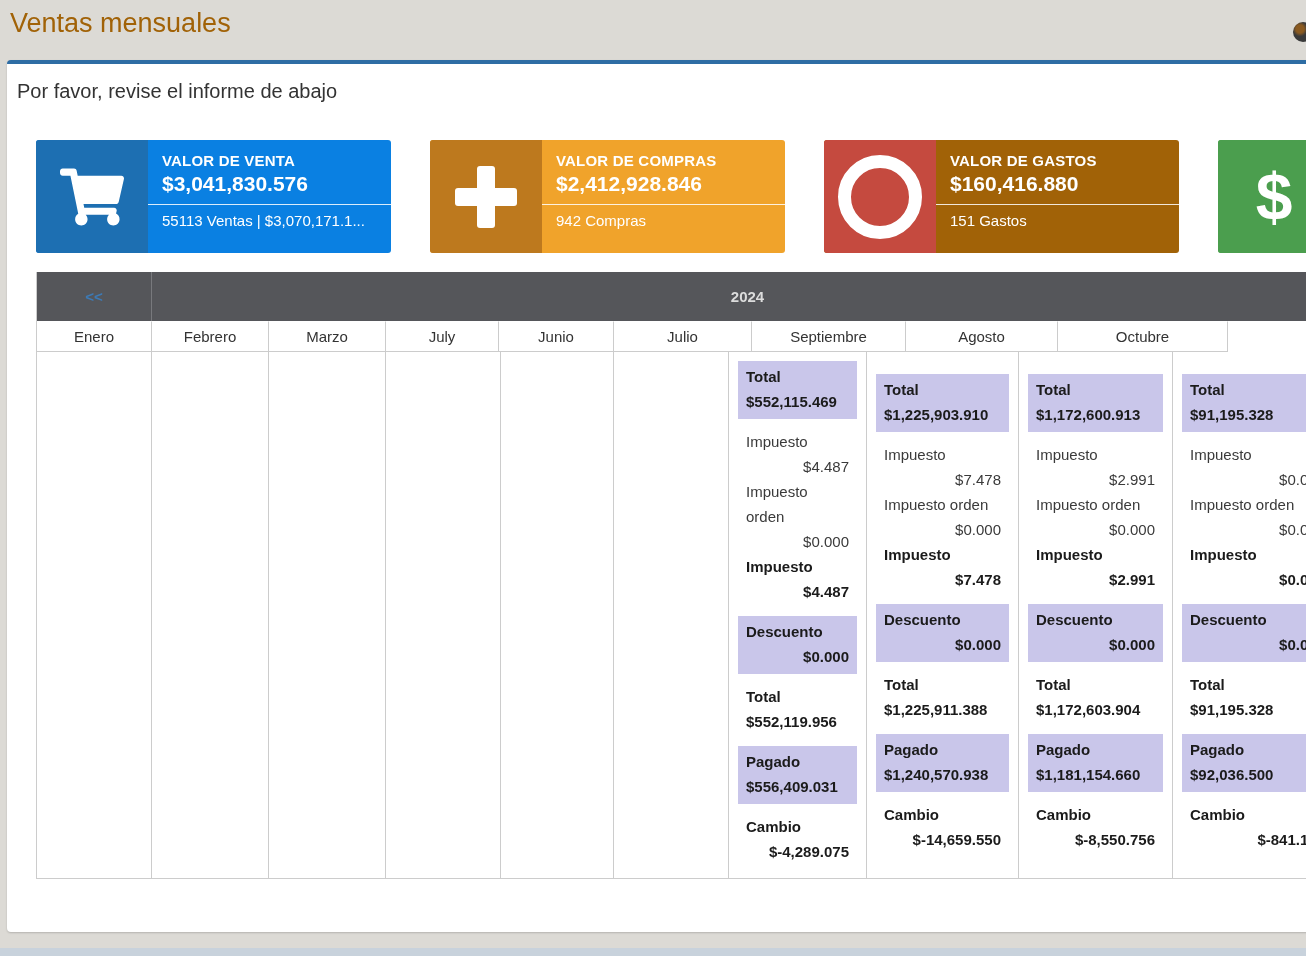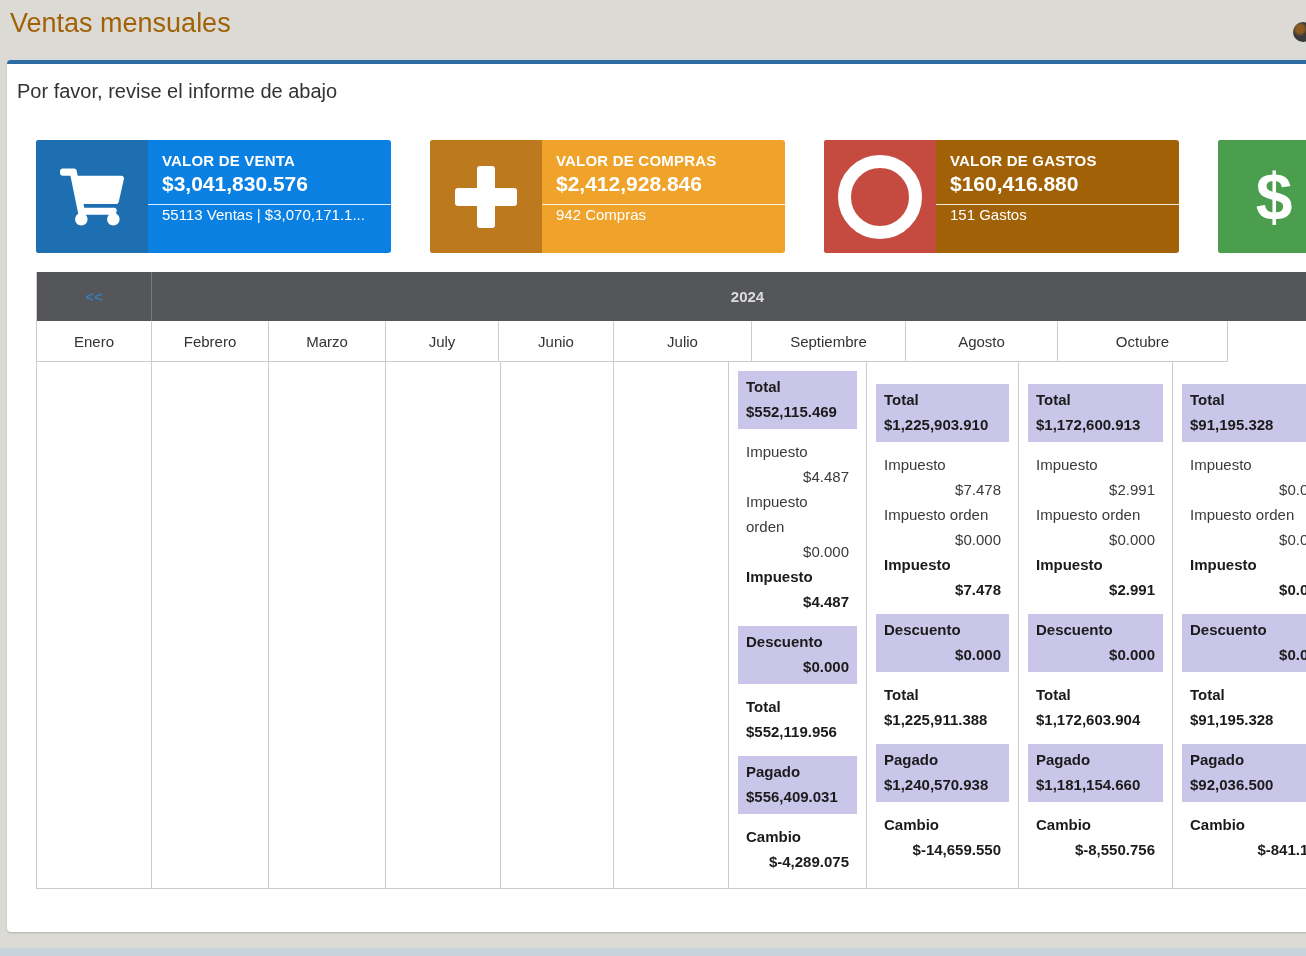--- a/index.html
+++ b/index.html
@@ -41,21 +41,21 @@
   .kpi-icon{
     position:absolute;left:0;top:0;width:112px;height:113px;
     display:flex;align-items:center;justify-content:center;
   }
   .kpi-body{
     position:absolute;left:112px;right:0;top:0;bottom:0;padding:10px 12px 8px 14px;
   }
   .kpi-title{font-size:15px;font-weight:bold;letter-spacing:.2px;margin-top:2px;}
   .kpi-value{font-size:21px;font-weight:bold;margin-top:3px;}
   .kpi-divider{border-top:1px solid rgba(255,255,255,.85);margin:8px -12px 0 -14px;}
-  .kpi-sub{font-size:15px;margin-top:1px;padding-left:0;}
+  .kpi-sub{font-size:15px;margin-top:7px;padding-left:0;}
   .icon-plus{position:relative;width:62px;height:62px;}
   .icon-plus:before,.icon-plus:after{content:"";position:absolute;background:#fff;border-radius:3px;}
   .icon-plus:before{left:22px;top:0;width:18px;height:62px;}
   .icon-plus:after{left:0;top:22px;width:62px;height:18px;}
   .icon-ring{width:58px;height:58px;border:13px solid #fff;border-radius:50%;}
   .icon-dollar{font-size:66px;font-weight:bold;color:#fff;line-height:1;}
 
   
   .report{position:absolute;left:29px;top:208px;border-left:1px solid #ccc;}
   .trow{display:flex;}
@@ -63,21 +63,21 @@
   .hdr-dark .pager-cell{
     width:115px;display:flex;align-items:center;justify-content:center;
     border-right:1px solid #78797d;box-sizing:border-box;
   }
   .pager-link{color:#3d7ab5;font-size:15px;font-weight:bold;text-decoration:none;cursor:pointer;}
   .hdr-dark .year-cell{
     flex:1;display:flex;align-items:center;justify-content:center;
     color:#dcdcdc;font-size:15px;font-weight:bold;
   }
   .month-cell{
-    box-sizing:border-box;height:41px;background:#fff;
+    box-sizing:border-box;height:31px;background:#fff;
     border-right:1px solid #ccc;border-bottom:1px solid #ccc;border-top:1px solid #fff;
     display:flex;align-items:center;justify-content:center;
     font-size:15px;color:#333;
   }
   .data-cell{
     box-sizing:border-box;height:527px;background:#fff;
     border-right:1px solid #ccc;border-bottom:1px solid #ccc;
     display:flex;flex-direction:column;justify-content:center;
   }
   .block{margin:3.5px 9px;padding:3px 8px 5px 8px;font-size:15px;line-height:25px;color:#3a3a3a;}

